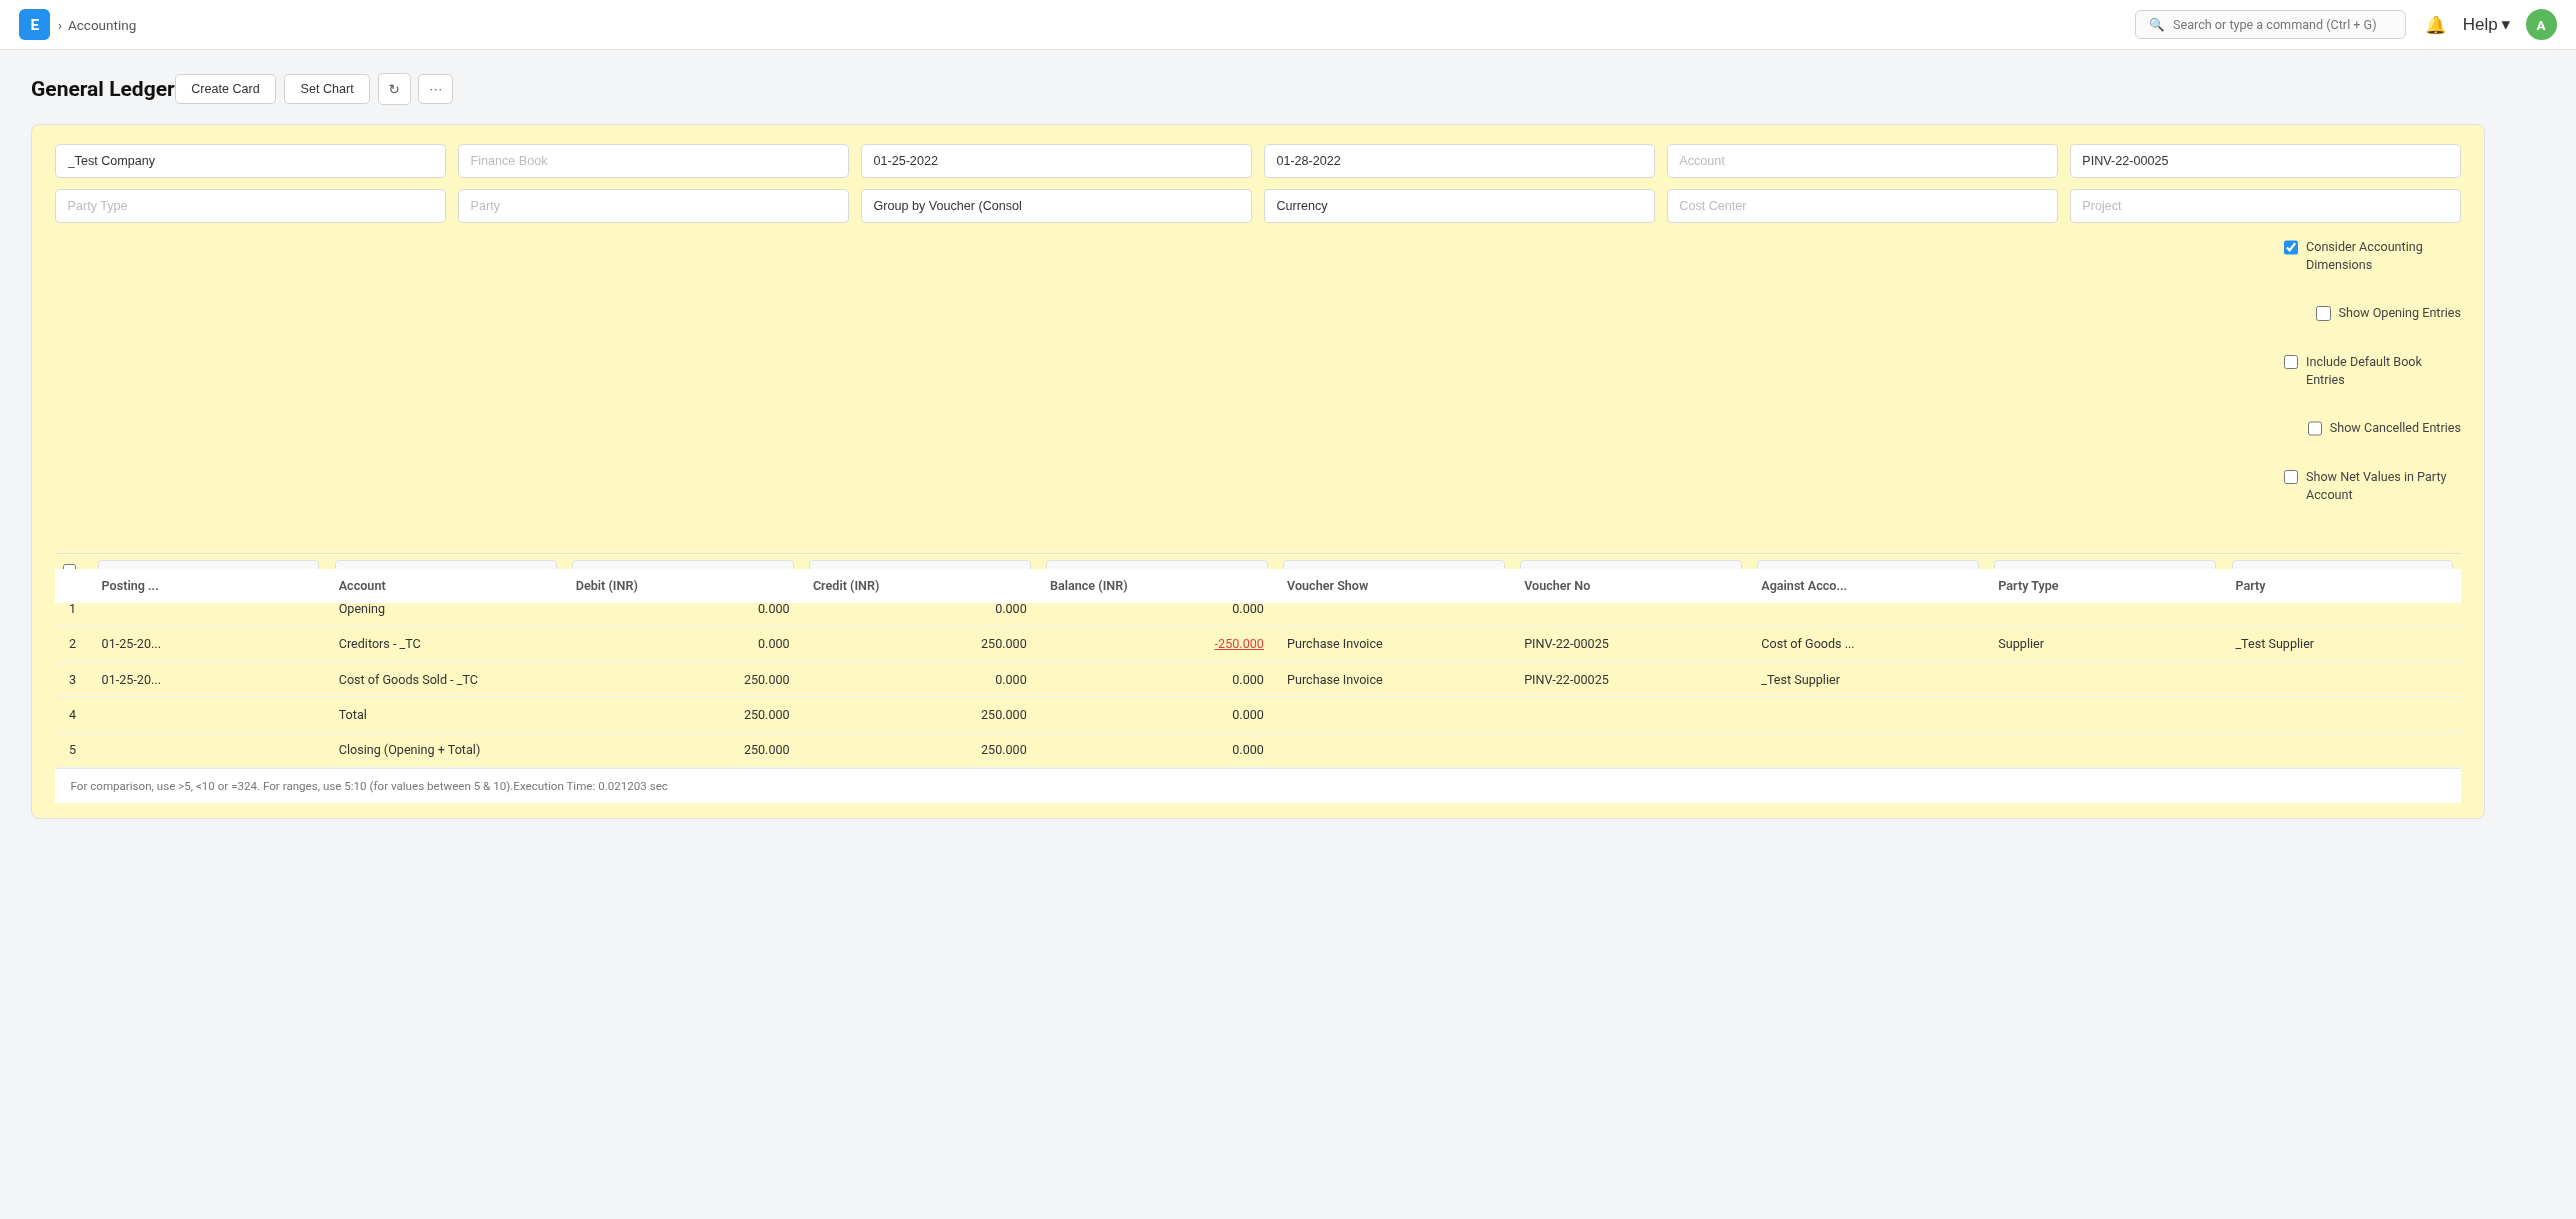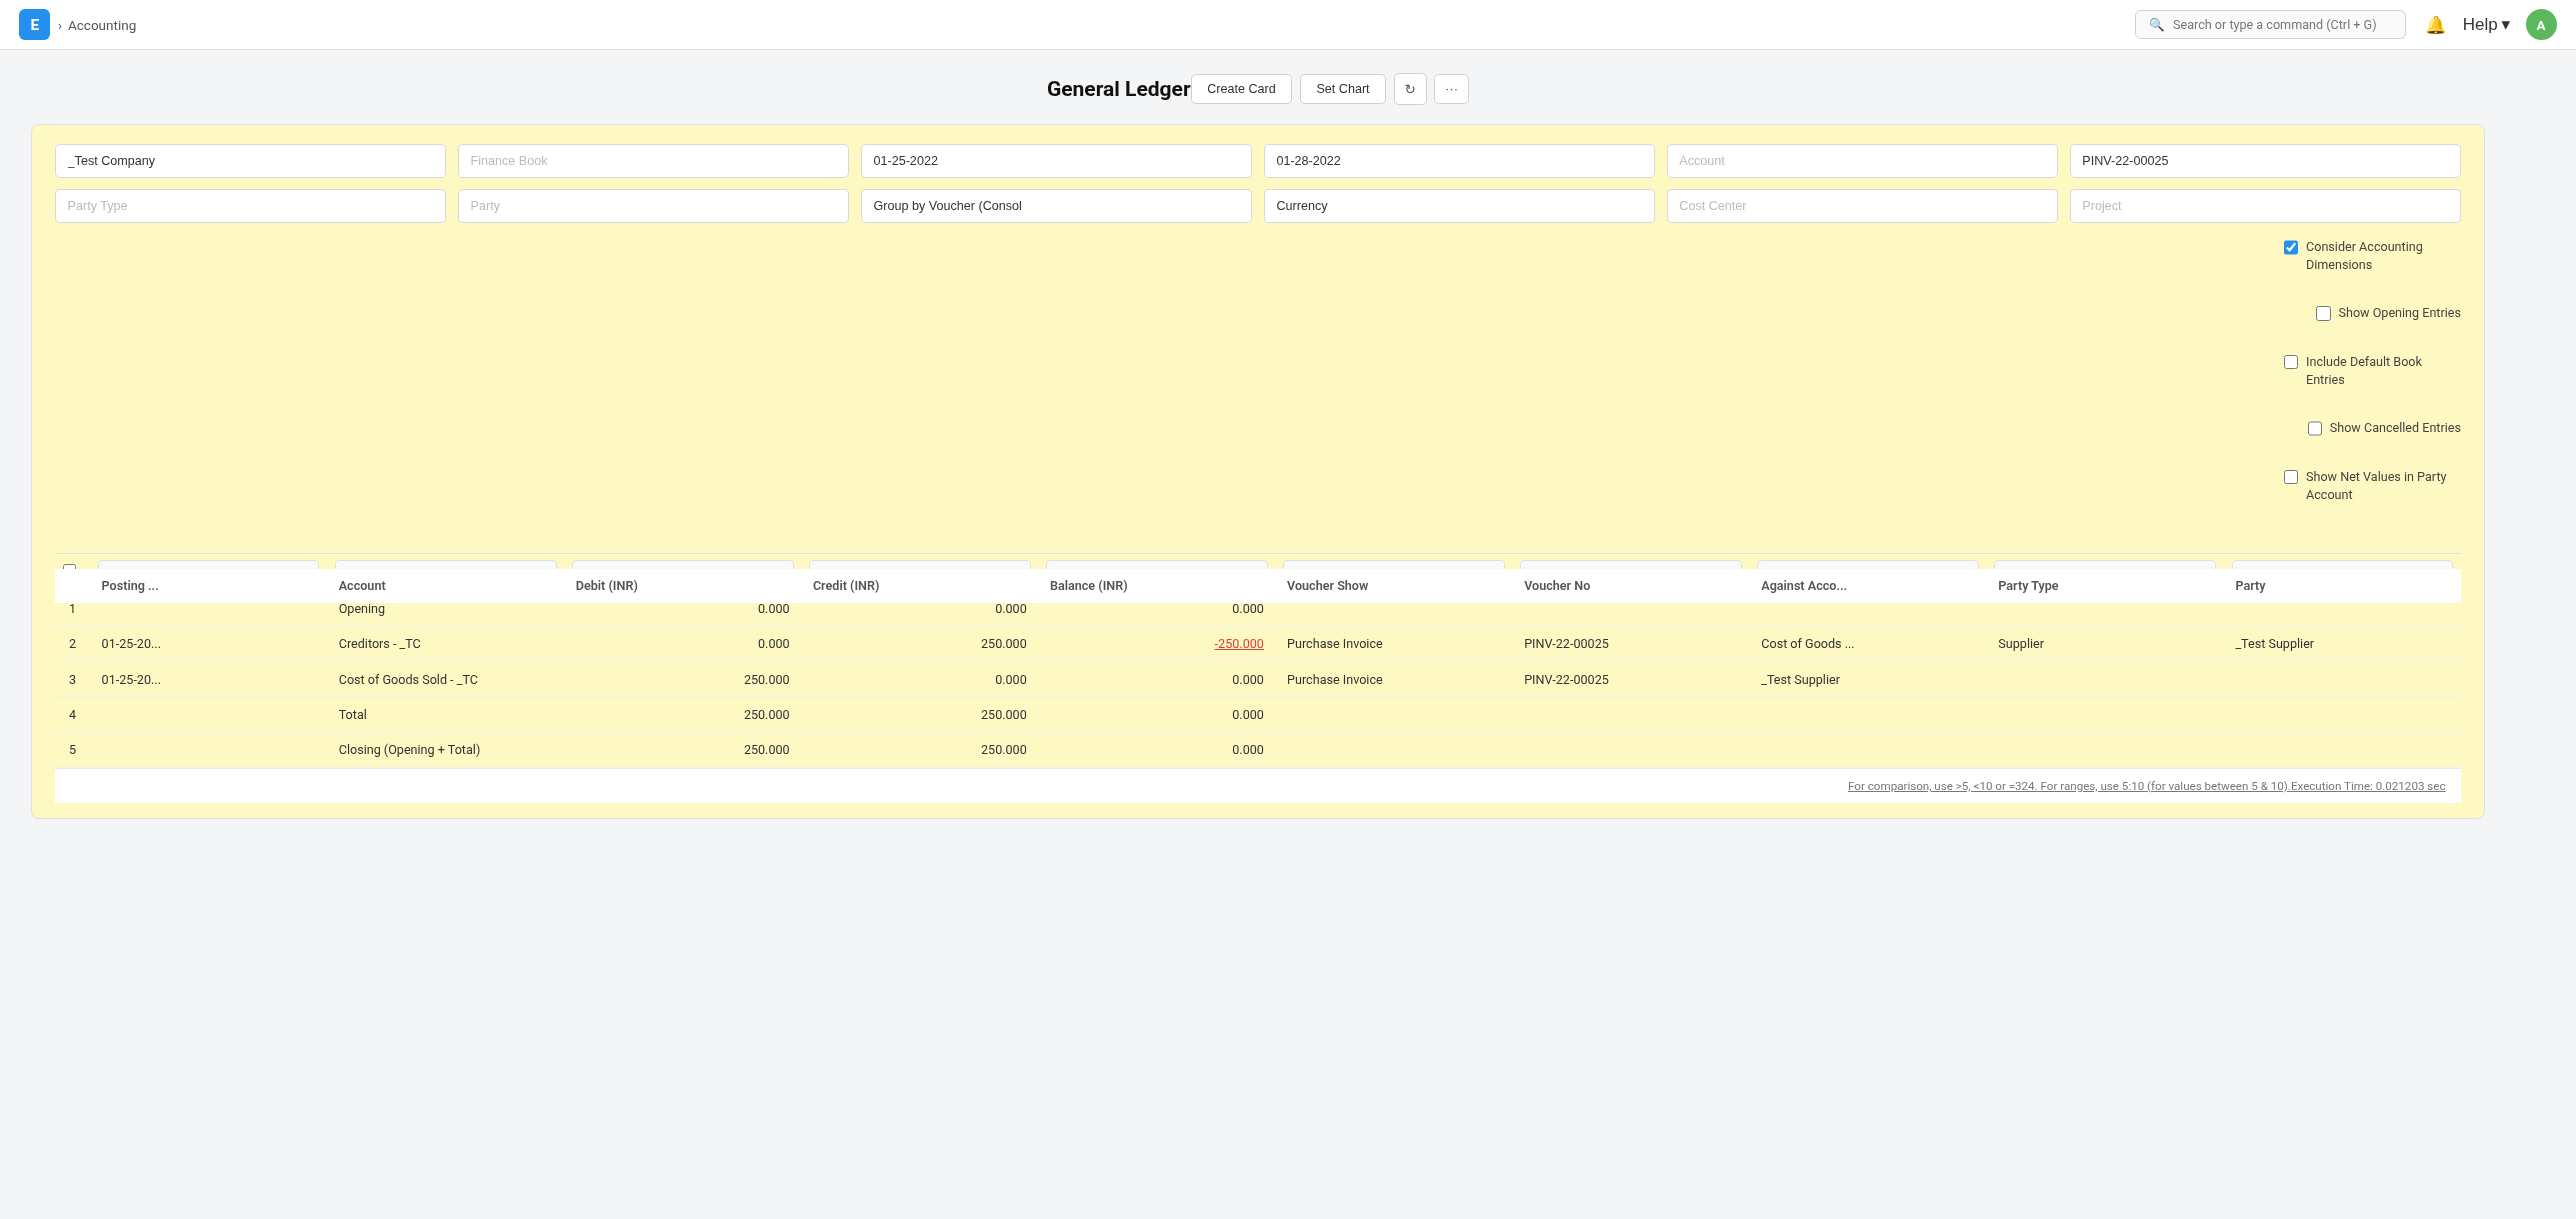--- a/index.html
+++ b/index.html
@@ -36,21 +36,21 @@
     .avatar {
       width: 31px; height: 31px; border-radius: 50%; background: #5cb85c;
       display: flex; align-items: center; justify-content: center;
       color: #fff; font-weight: bold; font-size: 13.5px;
     }
 
     
     .page-content { padding: 23px 31px; max-width: 2516px; }
 
     .page-header {
-      display: flex; align-items: center; justify-content: center;
+      display: flex; align-items: center; justify-content: flex-start;
       margin-bottom: 19.4px;
     }
     .page-title { font-size: 21px; font-weight: 700; color: #111; }
     .header-actions { display: flex; align-items: center; gap: 7.7px; }
     .btn {
       border: 1px solid #d0d0d0; background: #fff; border-radius: 4.8px;
       padding: 6.8px 15.5px; font-size: 12.6px; cursor: pointer; color: #333;
     }
     .btn-icon {
       border: 1px solid #d0d0d0; background: #fff; border-radius: 4.8px;
@@ -117,23 +117,22 @@
     .table-filter-input {
       width: 100%; border: 1px solid #e0e0e0; border-radius: 3.9px;
       padding: 4.8px 7.7px; font-size: 11.6px; color: #999; background: #f9f9f9;
     }
     .row-num { color: #999; text-align: center; }
     .num-right { text-align: right; }
 
     
     .table-footer {
       padding: 9.7px 15.5px; font-size: 11.6px; color: #777;
-      border-top: 1px solid #e8e8e8; display: flex; justify-content: flex-end;
+      border-top: 1px solid #e8e8e8; display: flex; justify-content: flex-start;
       background: #fff;
-      text-decoration: underline;
     }
 
     
     .table-wrapper::-webkit-scrollbar { height: 5.8px; }
     .table-wrapper::-webkit-scrollbar-thumb { background: #ccc; border-radius: 2.9px; }
   </style>
 </head>
 <body>
 
 <nav class="topnav">

